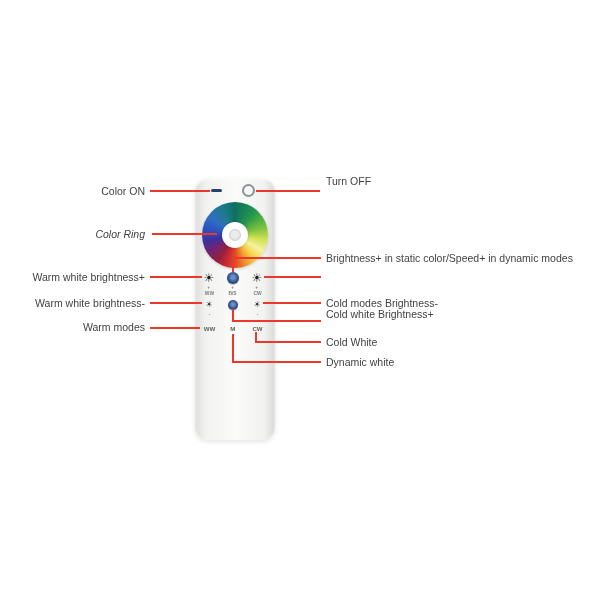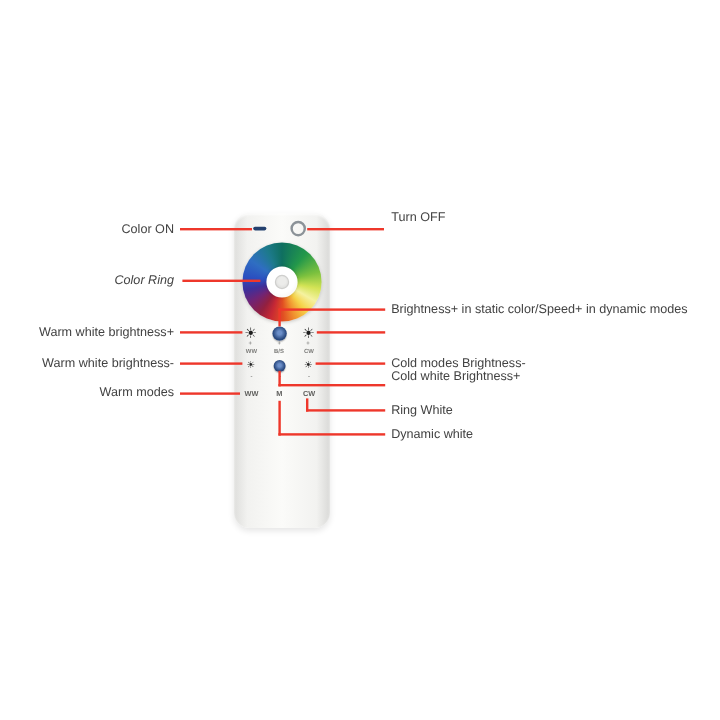--- a/index.html
+++ b/index.html
@@ -146,16 +146,16 @@
   <div class="ann ann-l a-on">Color ON</div>
   <div class="ann ann-l a-ring">Color Ring</div>
   <div class="ann ann-l a-wwp">Warm white brightness+</div>
   <div class="ann ann-l a-wwm">Warm white brightness-</div>
   <div class="ann ann-l a-ww">Warm modes</div>
 
   <div class="ann ann-r a-off">Turn OFF</div>
   <div class="ann ann-r a-bsp">Brightness+ in static color/Speed+ in dynamic modes</div>
   <div class="ann ann-r a-cwp">Cold white Brightness+</div>
   <div class="ann ann-r a-cwm">Cold modes Brightness-</div>
-  <div class="ann ann-r a-cw">Ring White</div>
+  <div class="ann ann-r a-cw">Cold White</div>
   <div class="ann ann-r a-dyn">Dynamic white</div>
 
 </div>
 
 </body></html>

